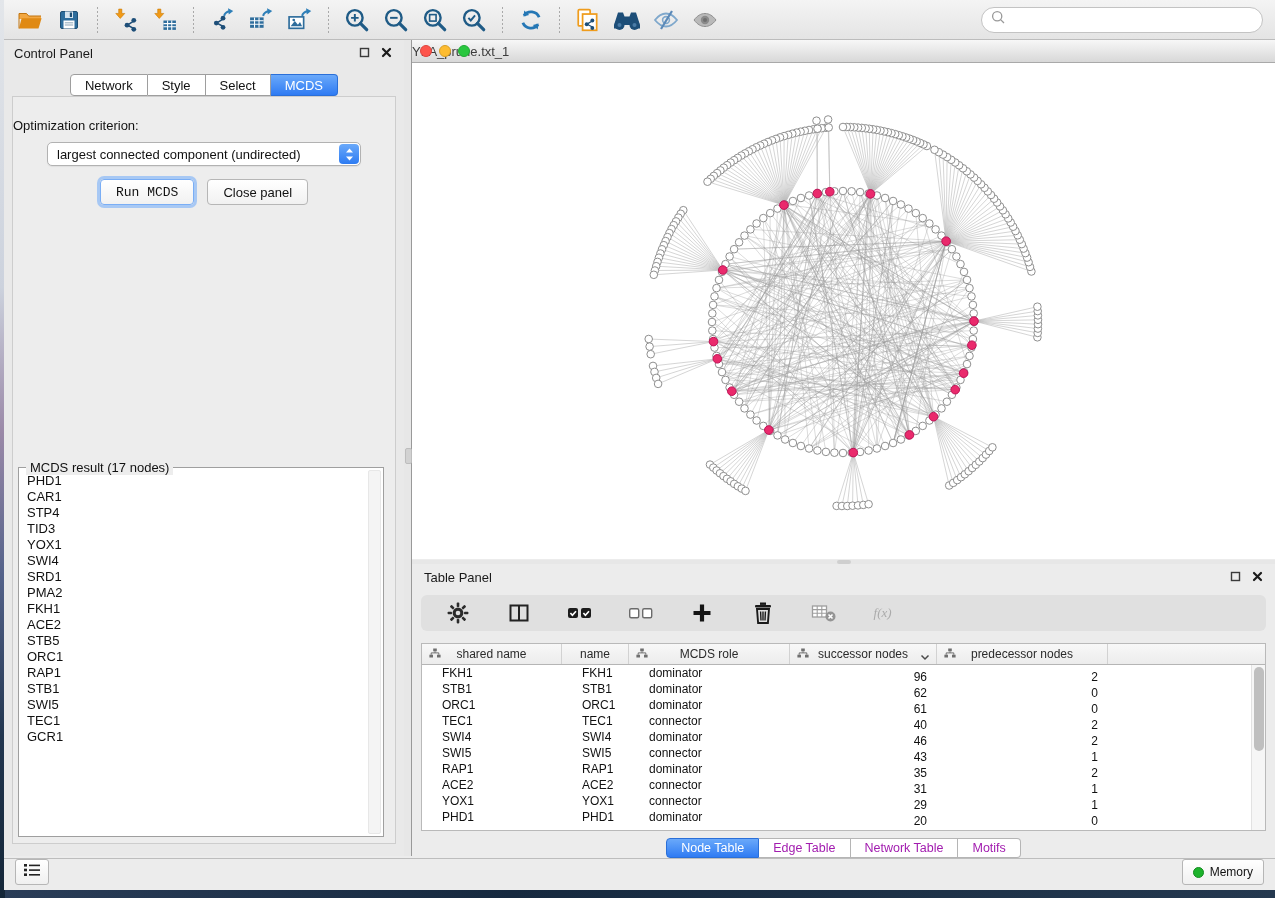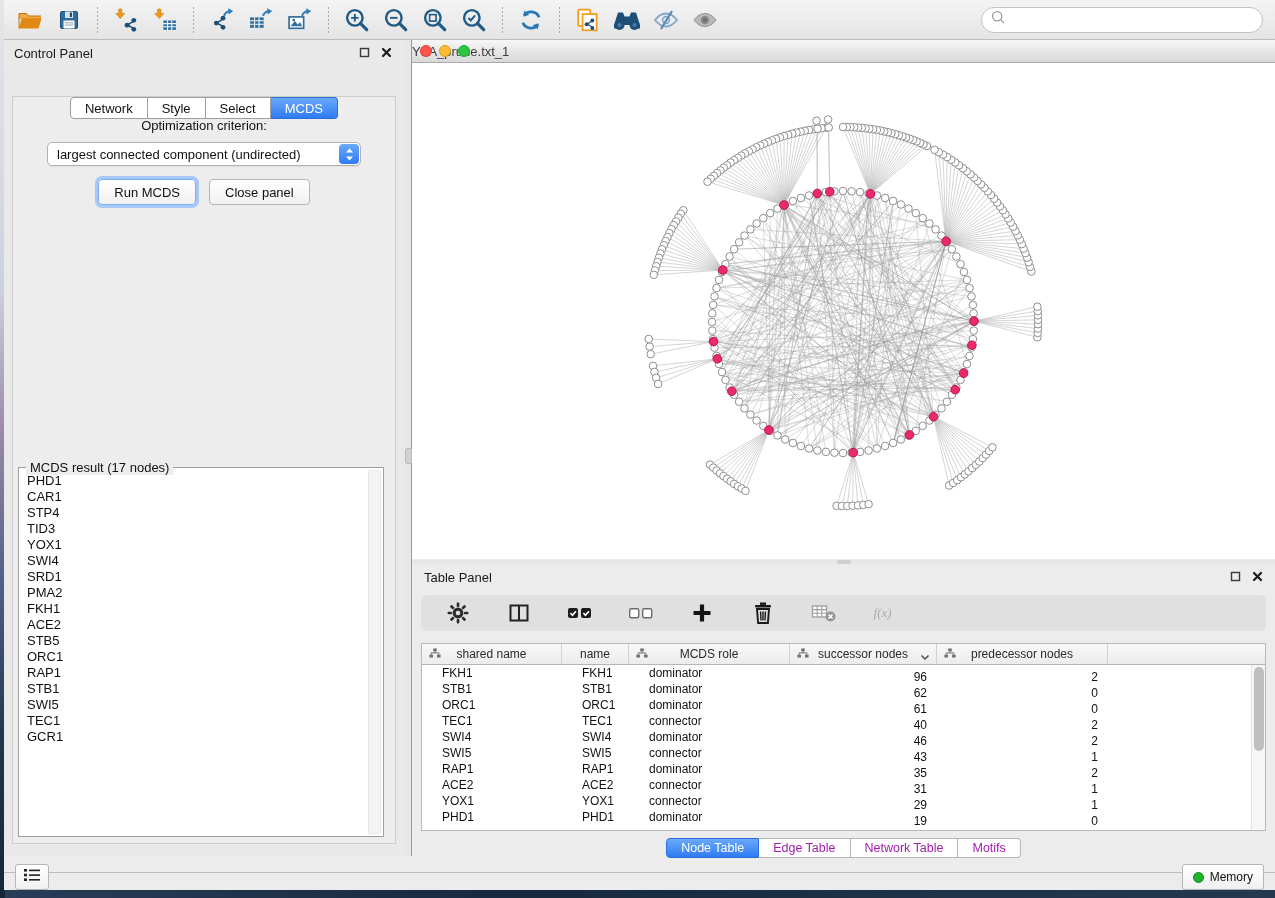--- a/index.html
+++ b/index.html
@@ -29,35 +29,35 @@
   
   .main{position:absolute;top:40px;bottom:34px;left:0;right:0;}
 
   
   .control-panel{position:absolute;left:0;top:0;bottom:0;width:400px;background:#e9e9e9;}
   .cp-header{height:26px;display:flex;align-items:center;padding:0 10px;font-size:13px;color:#1a1a1a;position:relative;}
   .panel-controls{position:absolute;right:12px;top:7px;display:flex;gap:11px;align-items:center;}
   .panel-controls span{display:flex;}
   .cp-tabs{display:flex;justify-content:center;margin-top:8px;height:22px;position:relative;z-index:2;}
   .cp-tab{height:22px;padding:0 14px;background:#fff;border:1px solid #9e9e9e;border-left:none;
-    font-size:13px;display:flex;align-items:center;color:#111;box-sizing:border-box;cursor:default;margin-top:23px;}
+    font-size:13px;display:flex;align-items:center;color:#111;box-sizing:border-box;cursor:default;}
   .cp-tab:first-child{border-left:1px solid #9e9e9e;border-radius:4px 0 0 4px;}
   .cp-tab:last-child{border-radius:0 4px 4px 0;}
   .cp-tab.active{background:linear-gradient(#6aa9fa,#2f7bf3);color:#fff;border-color:#2a6fd8;}
   .cp-content{position:absolute;left:8px;right:8px;top:56px;bottom:12px;background:#ededed;border:1px solid #cdcdcd;}
-  .opt-label{text-align:center;margin-top:21px;font-size:13px;color:#111;}
+  .opt-label{margin-top:21px;font-size:13px;color:#111;}
   .dropdown{margin:9px auto 0;width:314px;height:24px;background:#fff;border:1px solid #b2b2b2;border-radius:5px;
     display:flex;align-items:center;position:relative;font-size:13px;color:#111;padding-left:9px;box-sizing:border-box;
     box-shadow:0 1px 1px rgba(0,0,0,.06);}
   .dd-stepper{position:absolute;right:1px;top:1px;bottom:1px;width:20px;border-radius:4px;
     background:linear-gradient(#6aa9fa,#2d7bf2);display:flex;align-items:center;justify-content:center;}
   .btn-row{display:flex;justify-content:center;gap:13px;margin-top:13px;}
   .btn{height:24px;padding:0 15px;background:linear-gradient(#ffffff,#f1f1f1);border:1px solid #b6b6b6;
     border-radius:4px;font-size:13px;color:#111;display:flex;align-items:center;cursor:default;}
-  .btn.focused{box-shadow:0 0 0 3px rgba(110,170,250,.55);border-color:#7aaef5;}
+  .btn.focused{box-shadow:0 0 0 3px rgba(110,170,250,.55);border-color:#7aaef5;font-family:Liberation Mono, monospace;}
   .result-box{position:absolute;left:5px;right:11px;top:370px;bottom:6px;border:1px solid #9f9f9f;background:#fff;}
   .result-label{position:absolute;top:-8px;left:7px;background:#ededed;padding:0 4px;font-size:13px;color:#111;}
   .result-list{position:absolute;top:5px;bottom:3px;left:8px;right:16px;overflow:hidden;
     font-size:13px;line-height:16px;color:#111;}
   .result-scroll{position:absolute;top:2px;bottom:2px;right:2px;width:11px;background:#f4f4f4;
     border:1px solid #e7e7e7;border-radius:2px;}
 
   
   .v-splitter{position:absolute;left:400px;top:0;bottom:0;width:8px;background:#e7e7e7;border-right:1px solid #999;box-sizing:border-box;}
   .v-handle{position:absolute;left:1px;top:408px;width:5px;height:14px;background:#d2d2d2;border:1px solid #bdbdbd;border-radius:2px;}
@@ -98,22 +98,22 @@
   .t-scroll{position:absolute;right:0;top:0;bottom:0;width:13px;background:#f6f6f6;border-left:1px solid #e2e2e2;}
   .t-thumb{position:absolute;top:2px;right:1px;width:10px;height:84px;background:#bfbfbf;border-radius:5px;}
   .tp-tabs{position:absolute;top:274px;left:0;right:0;display:flex;justify-content:center;}
   .btab{height:20px;padding:0 14px;font-size:12.5px;display:flex;align-items:center;background:#fff;
     border:1px solid #b5b5b5;border-left:none;color:#a21caf;box-sizing:border-box;cursor:default;}
   .btab:first-child{border-left:1px solid #b5b5b5;border-radius:4px 0 0 4px;}
   .btab:last-child{border-radius:0 4px 4px 0;}
   .btab.active{background:linear-gradient(#6aa9fa,#2f7bf3);color:#fff;border-color:#2a6fd8;}
 
   
-  .status-bar{position:absolute;left:0;right:0;bottom:0;height:18px;background:#ececec;border-top:1px solid #bdbdbd;
-    display:flex;align-items:flex-end;justify-content:space-between;padding:0 11px;box-sizing:border-box;}
+  .status-bar{position:absolute;left:0;right:0;bottom:0;height:32px;background:#ececec;border-top:1px solid #bdbdbd;
+    display:flex;align-items:flex-start;justify-content:space-between;padding:0 11px;box-sizing:border-box;}
   .sb-btn{width:32px;height:24px;background:linear-gradient(#fff,#f0f0f0);border:1px solid #b6b6b6;border-radius:3px;
     display:flex;align-items:center;justify-content:center;}
   .memory-btn{height:24px;padding:0 10px;display:flex;align-items:center;gap:6px;
     background:linear-gradient(#fff,#f0f0f0);border:1px solid #b6b6b6;border-radius:3px;font-size:12px;color:#111;}
   .mem-dot{width:11px;height:11px;border-radius:50%;background:#1db32c;border:1px solid #148c20;box-sizing:border-box;}
 </style>
 </head>
 <body>
 
 <div class="wallpaper-left"></div>
@@ -836,21 +836,21 @@
                 <div class="t-cell" style="width: 140px;">YOX1</div>
                 <div class="t-cell" style="width: 67px;">YOX1</div>
                 <div class="t-cell" style="width: 161px;">connector</div>
                 <div class="t-cell num" style="width: 147px;">29</div>
                 <div class="t-cell num" style="width: 171px;">1</div>
               </div>
               <div class="t-row">
                 <div class="t-cell" style="width: 140px;">PHD1</div>
                 <div class="t-cell" style="width: 67px;">PHD1</div>
                 <div class="t-cell" style="width: 161px;">dominator</div>
-                <div class="t-cell num" style="width: 147px;">19</div>
+                <div class="t-cell num" style="width: 147px;">20</div>
                 <div class="t-cell num" style="width: 171px;">0</div>
               </div>
               <div class="t-scroll">
               <div class="t-thumb"></div>
             </div>
           </div>
         </div>
         <div class="tp-tabs" id="tp-tabs">
             <div class="btab active">Node Table</div>
             <div class="btab">Edge Table</div>

